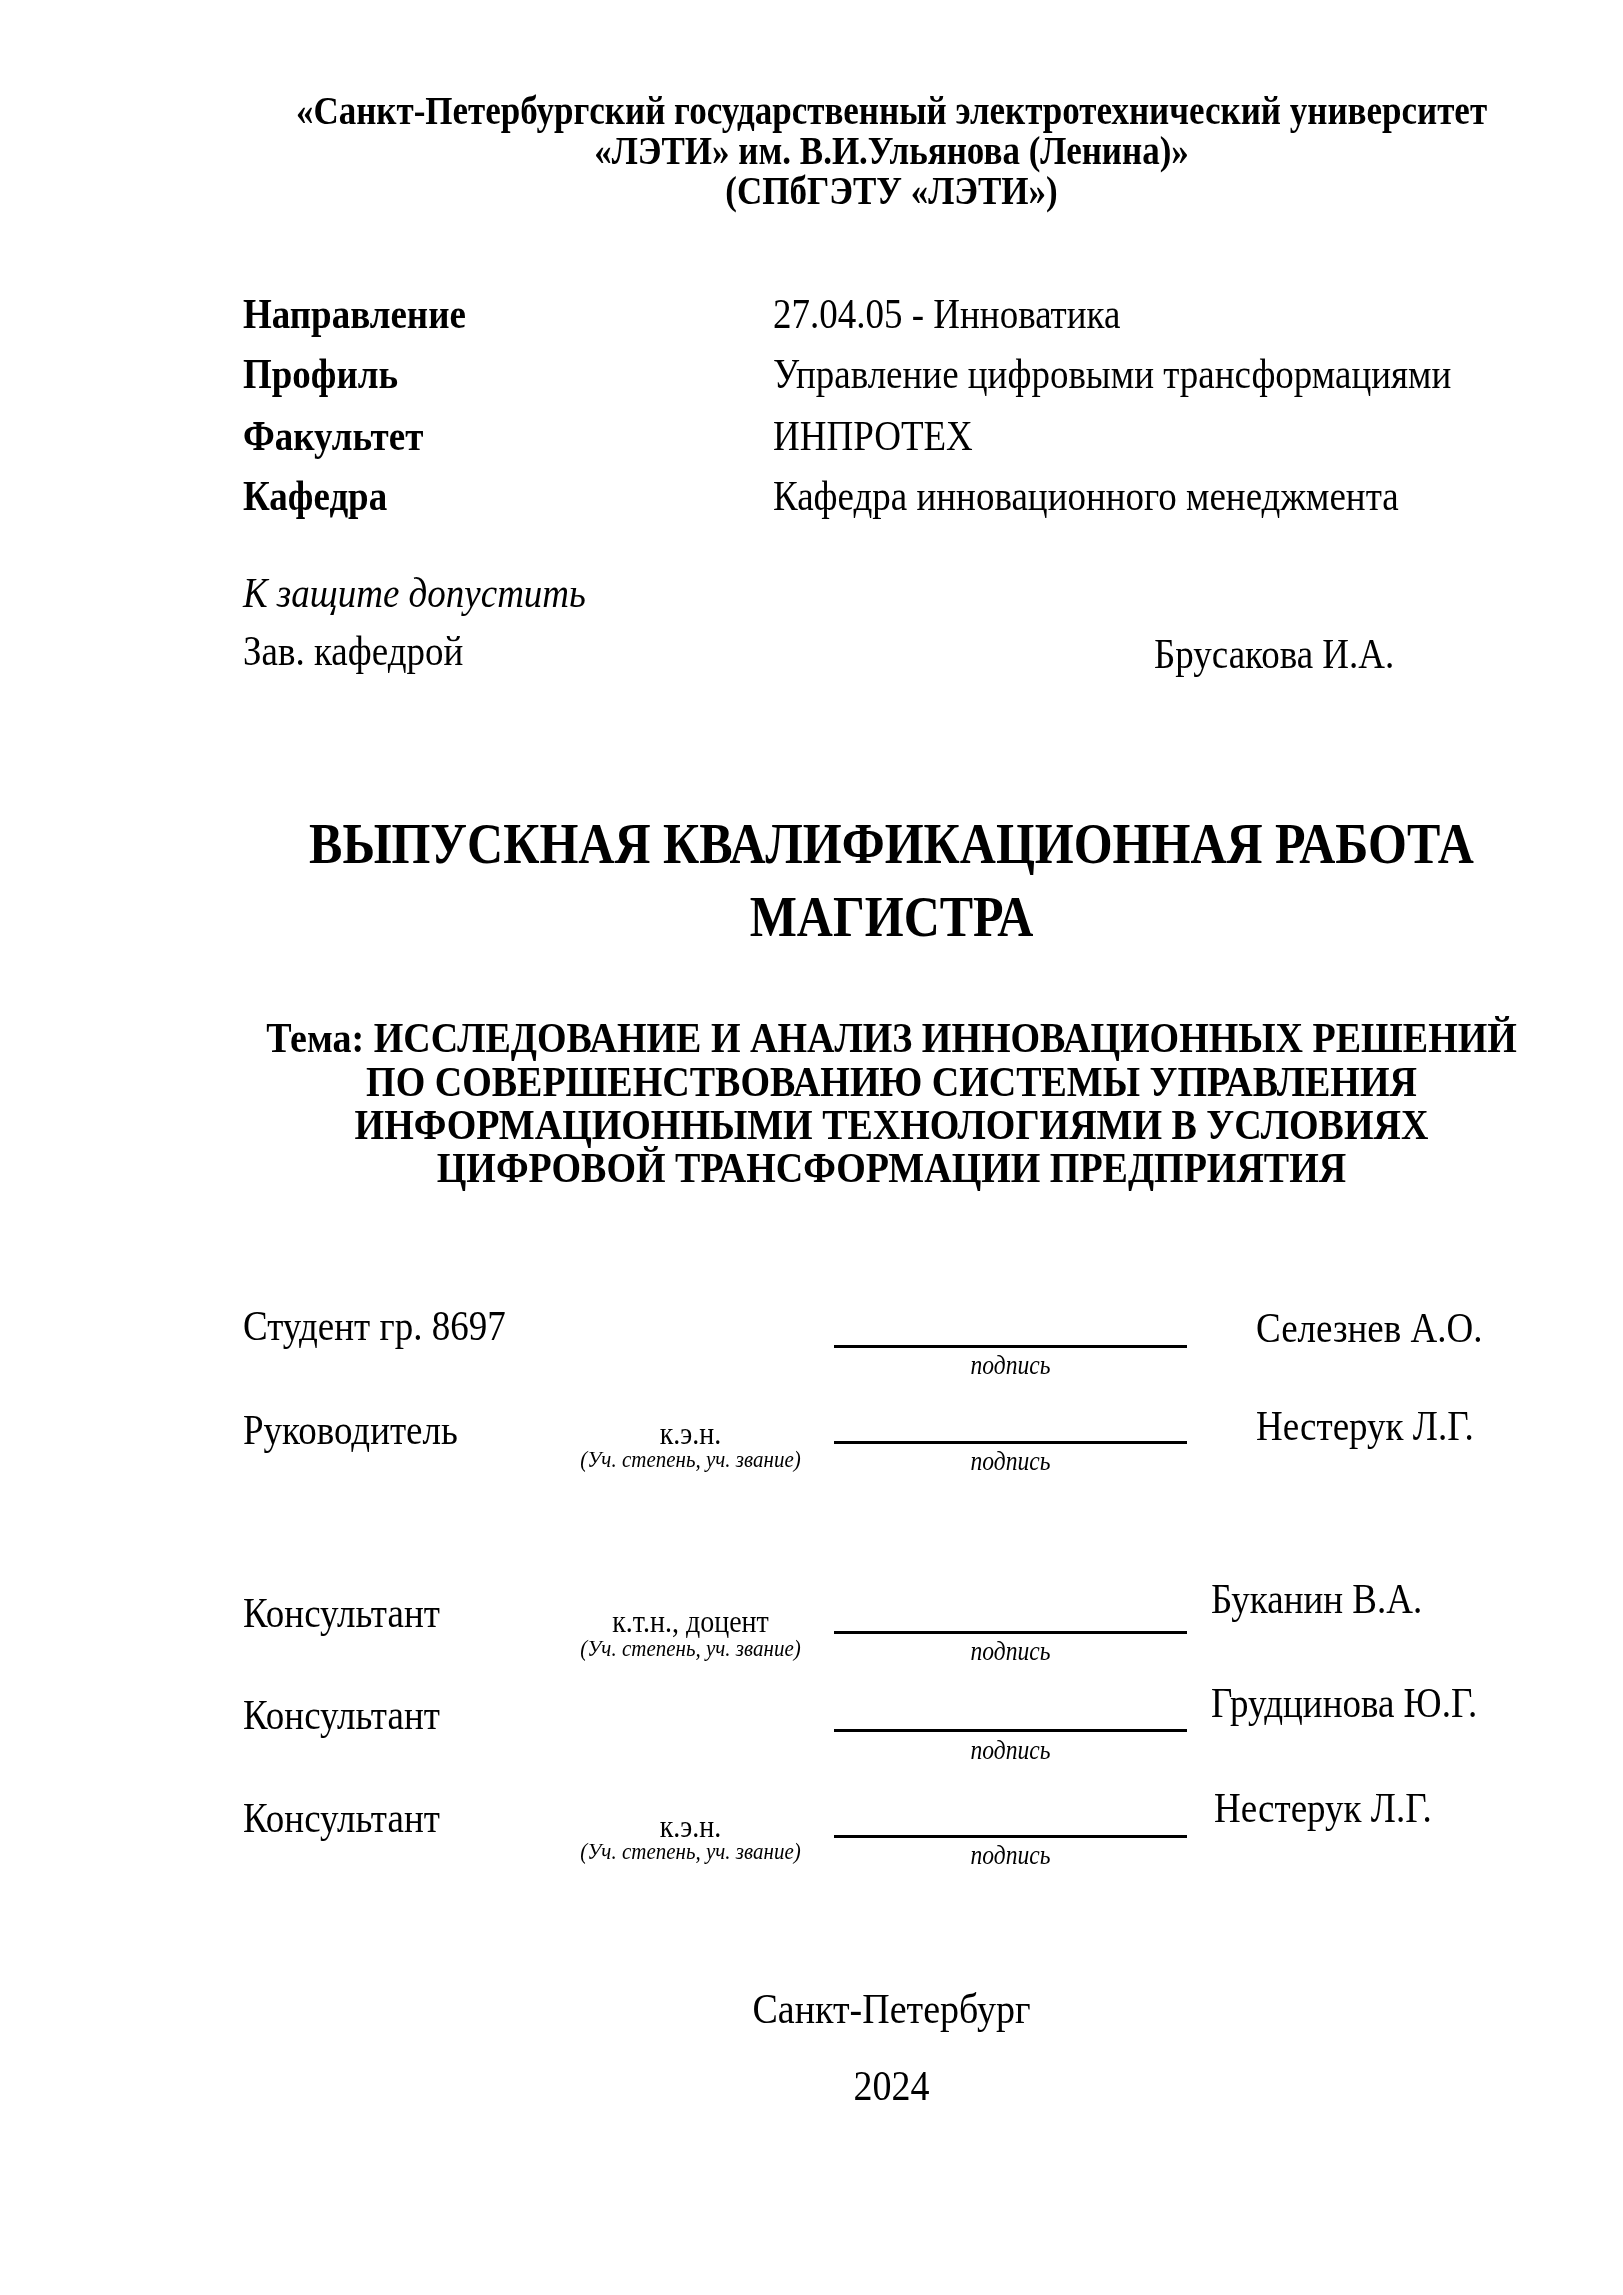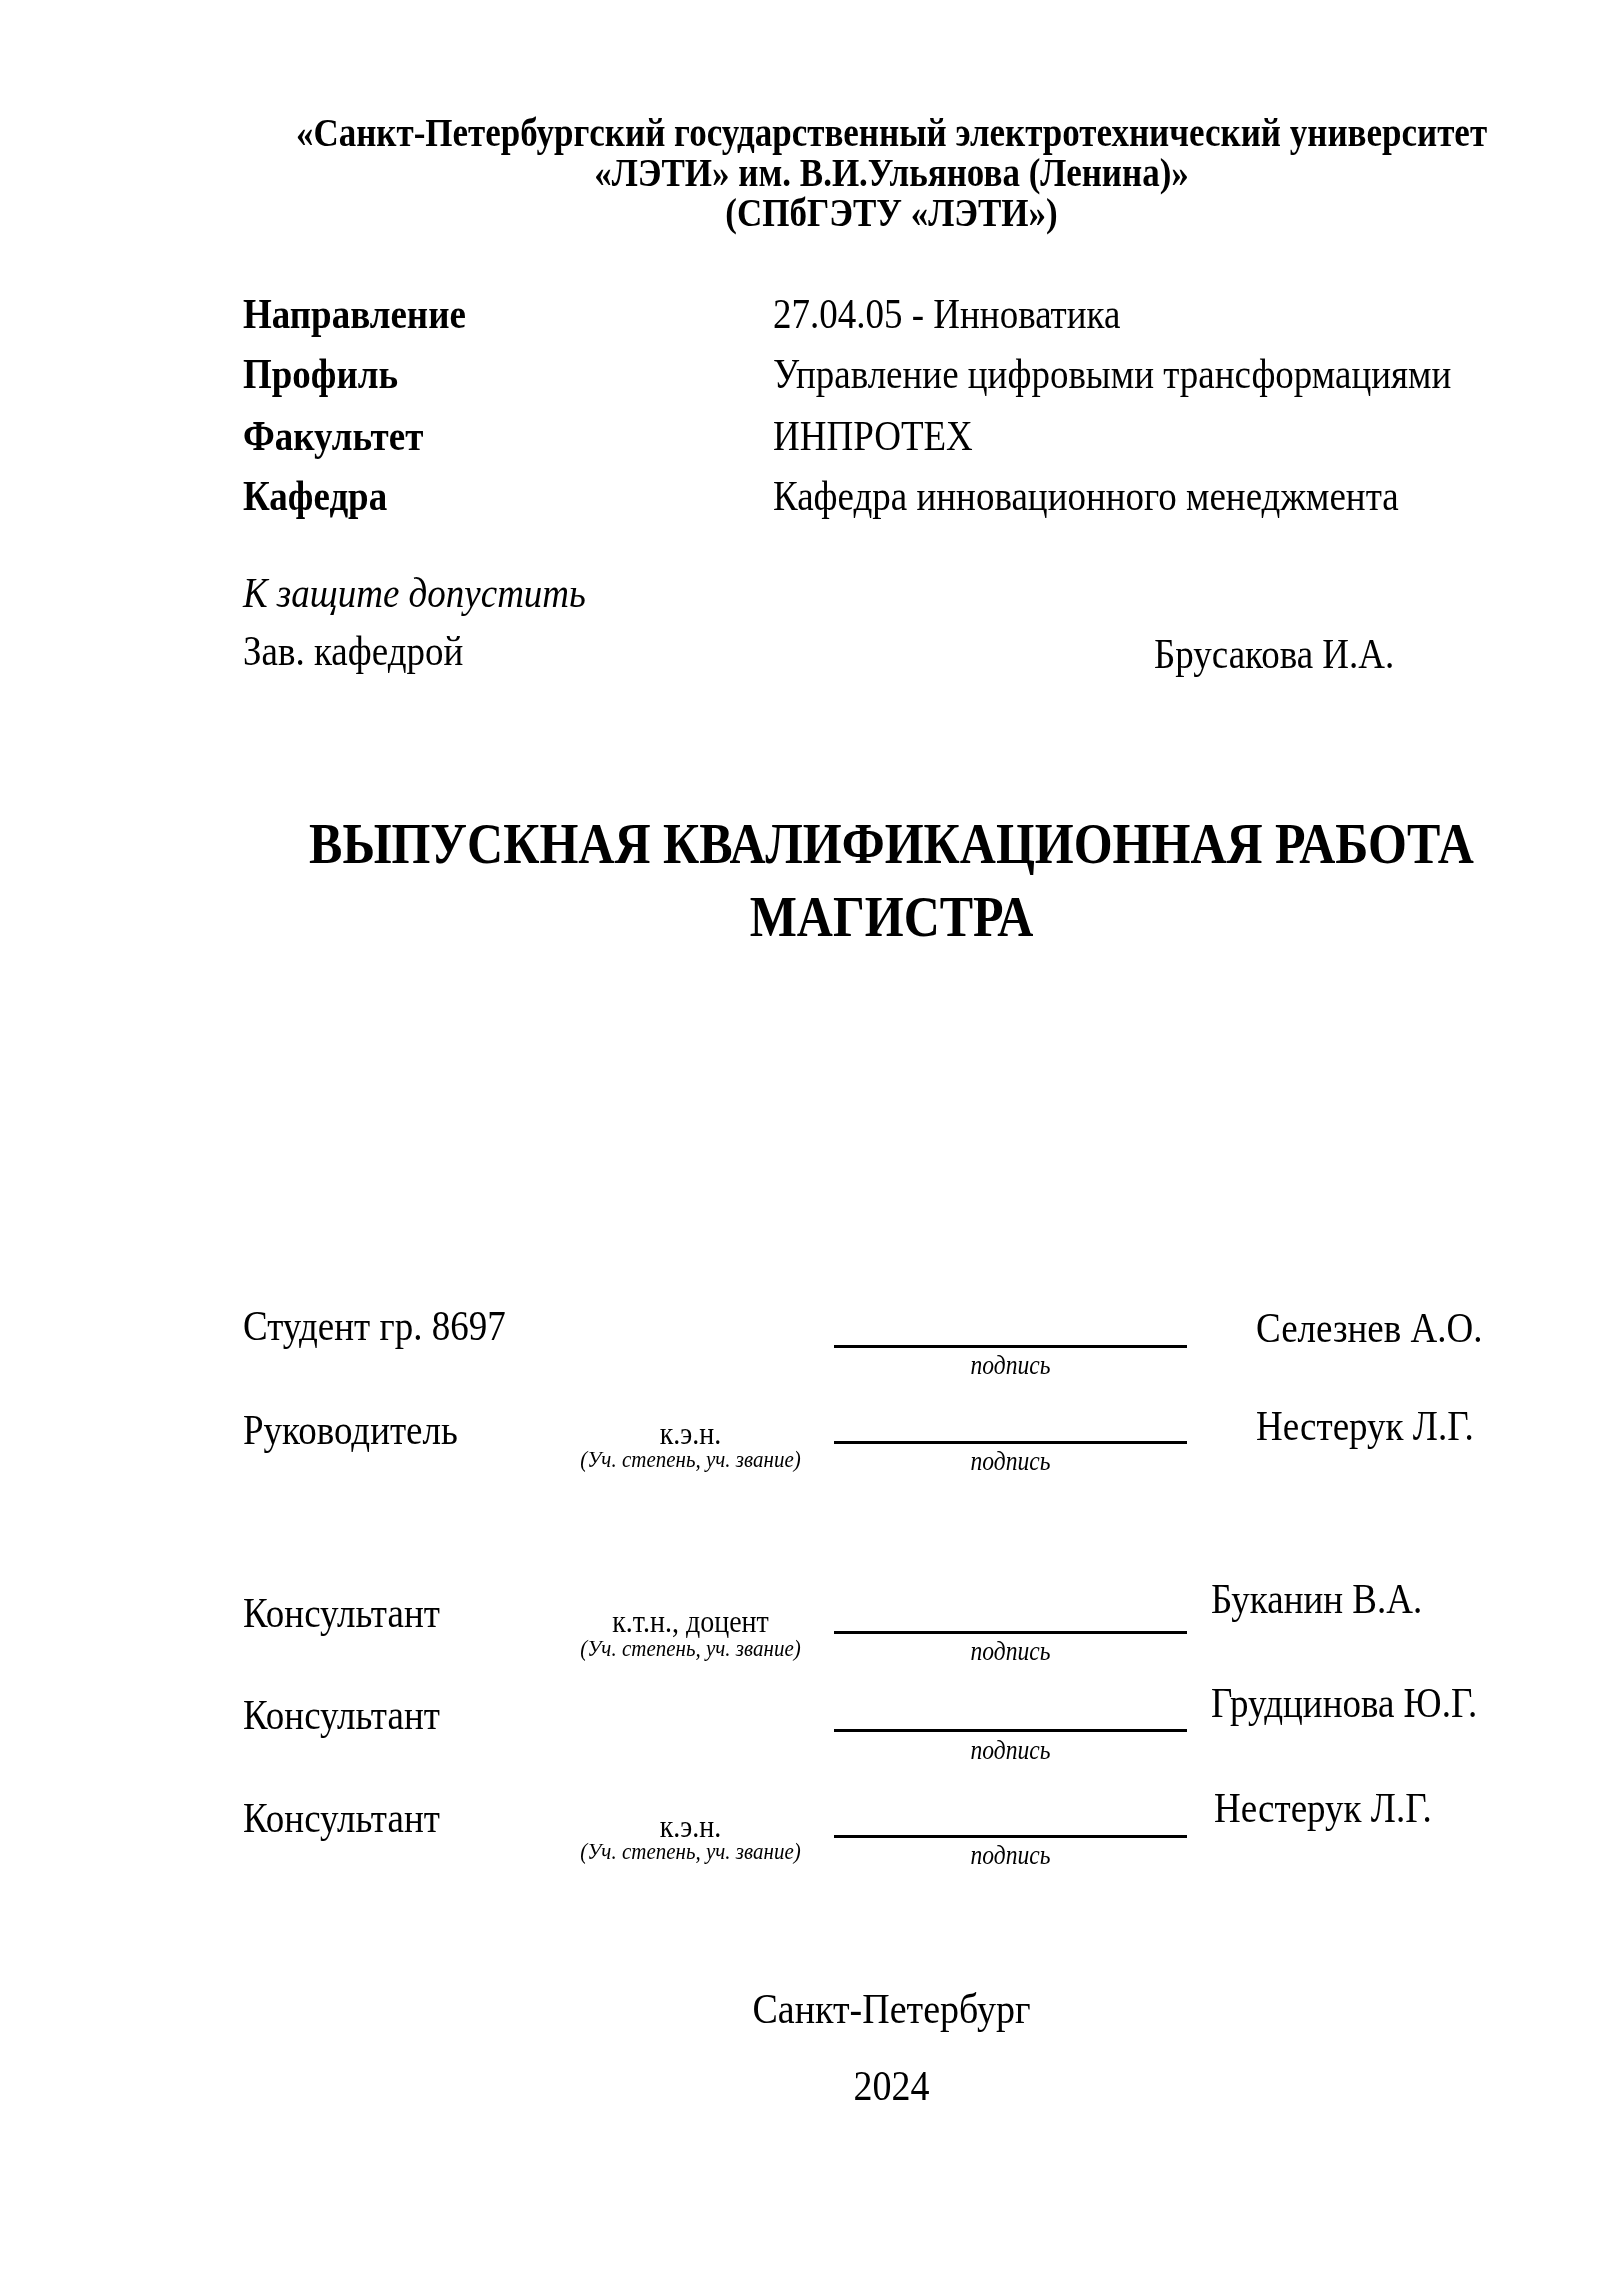--- a/index.html
+++ b/index.html
@@ -44,21 +44,21 @@
   .sig-line { left: 834px; width: 353px; height: 0; border-bottom: 3.1px solid #000; }
 
   
   .footer-line { font-size: 38px; line-height: 46px; }
 </style>
 </head>
 <body>
 
 <div id="page">
 
-  <div class="abs content-wide ctr" style="top:114px;">
+  <div class="abs content-wide ctr" style="top:92px;">
     <div class="uni-line nowrap">«Санкт-Петербургский государственный электротехнический университет</div>
     <div class="uni-line nowrap">«ЛЭТИ» им. В.И.Ульянова (Ленина)»</div>
     <div class="uni-line nowrap">(СПбГЭТУ «ЛЭТИ»)</div>
   </div>
 
   <div class="abs field-label tall nowrap" style="top:292px;">Направление</div>
   <div class="abs field-value tall nowrap" style="top:292px;">27.04.05 - Инноватика</div>
 
   <div class="abs field-label tall nowrap" style="top:352px;">Профиль</div>
   <div class="abs field-value tall nowrap" style="top:352px;">Управление цифровыми трансформациями</div>
@@ -69,20 +69,26 @@
   <div class="abs field-label tall nowrap" style="top:474px;">Кафедра</div>
   <div class="abs field-value tall nowrap" style="top:474px;">Кафедра инновационного менеджмента</div>
 
   <div class="abs tall nowrap i" style="left:243px; top:571px; font-size:37px; line-height:46px;">К защите допустить</div>
   <div class="abs tall nowrap" style="left:243px; top:629px; font-size:37px; line-height:46px;">Зав. кафедрой</div>
   <div class="abs tall nowrap" style="left:1154px; top:632px; font-size:37px; line-height:46px;">Брусакова И.А.</div>
 
   <div class="abs content-wide ctr title-line tall nowrap" style="top:813px;">ВЫПУСКНАЯ КВАЛИФИКАЦИОННАЯ РАБОТА</div>
   <div class="abs content-wide ctr title-line tall nowrap" style="top:886px;">МАГИСТРА</div>
 
+  <div class="abs content-wide ctr" style="top:1017px;">
+    <div class="topic-line nowrap">Тема: ИССЛЕДОВАНИЕ И АНАЛИЗ ИННОВАЦИОННЫХ РЕШЕНИЙ</div>
+    <div class="topic-line nowrap">ПО СОВЕРШЕНСТВОВАНИЮ СИСТЕМЫ УПРАВЛЕНИЯ</div>
+    <div class="topic-line nowrap">ИНФОРМАЦИОННЫМИ ТЕХНОЛОГИЯМИ В УСЛОВИЯХ</div>
+    <div class="topic-line nowrap">ЦИФРОВОЙ ТРАНСФОРМАЦИИ ПРЕДПРИЯТИЯ</div>
+  </div>
 
   <div class="abs role tall nowrap" style="top:1304px;">Студент гр. 8697</div>
   <div class="abs sig-line" style="top:1345px;"></div>
   <div class="abs sig-cap tall" style="top:1352px;">подпись</div>
   <div class="abs name tall nowrap" style="left:1256px; top:1306px;">Селезнев А.О.</div>
 
   <div class="abs role tall nowrap" style="top:1408px;">Руководитель</div>
   <div class="abs degree tall nowrap" style="top:1418px;">к.э.н.</div>
   <div class="abs sig-line" style="top:1441px;"></div>
   <div class="abs deg-cap tall nowrap" style="top:1448px;">(Уч. степень, уч. звание)</div>

